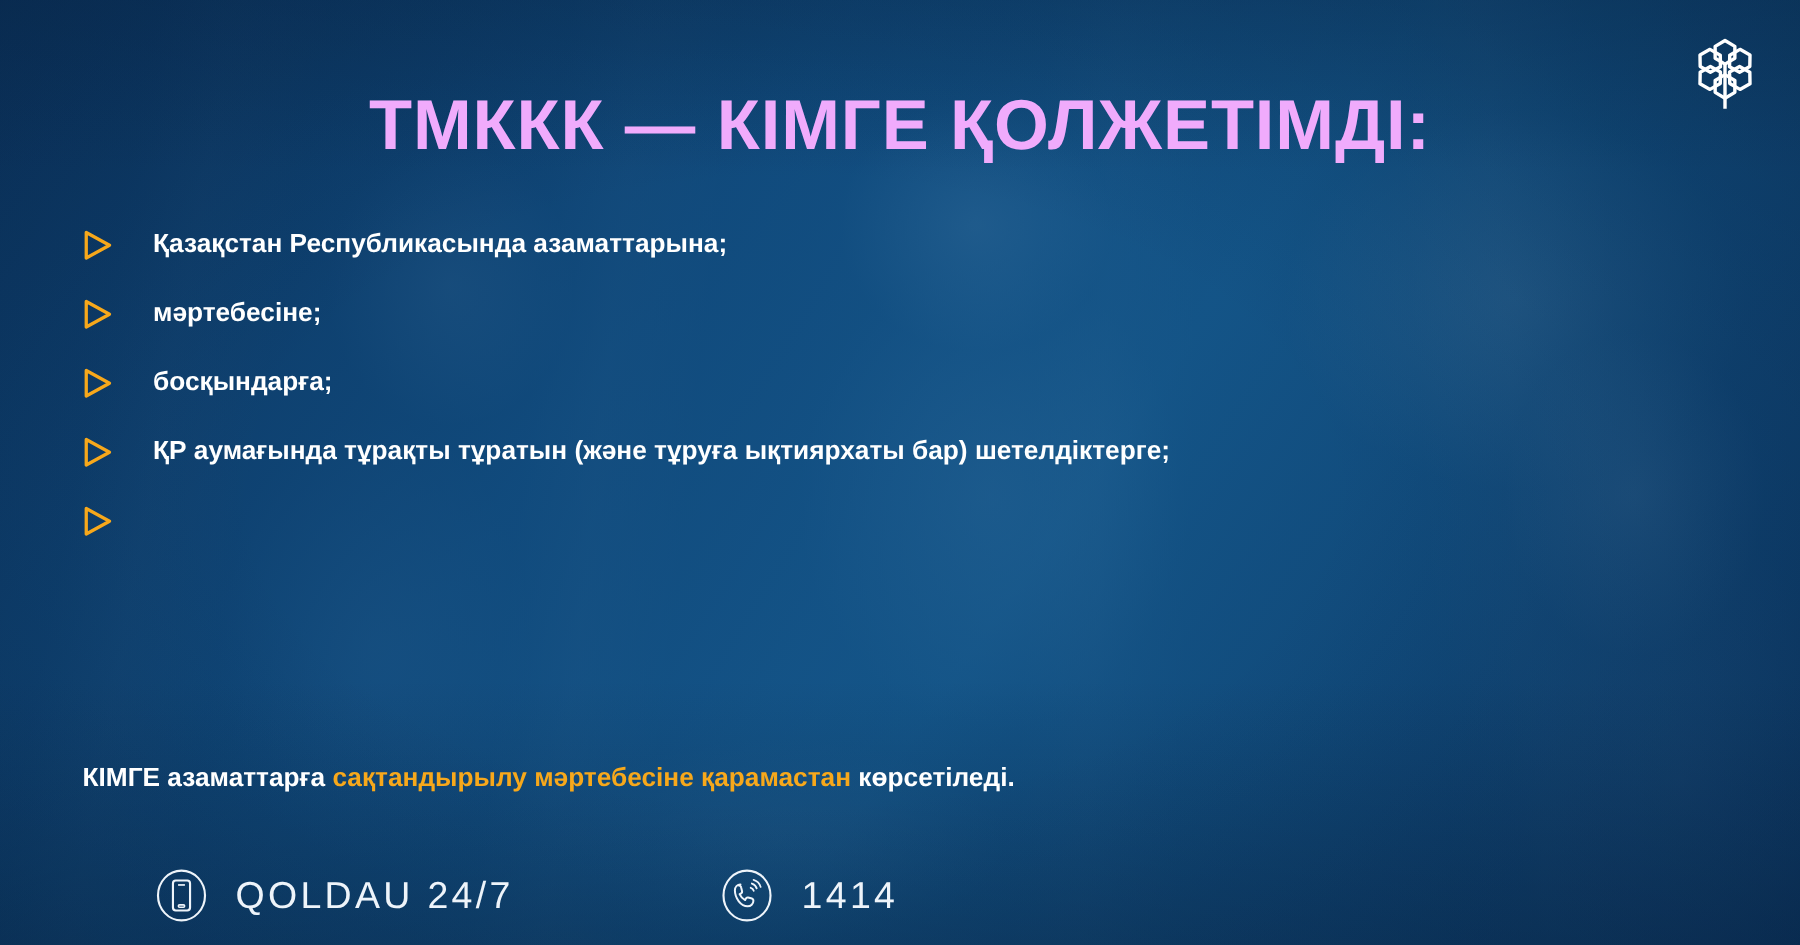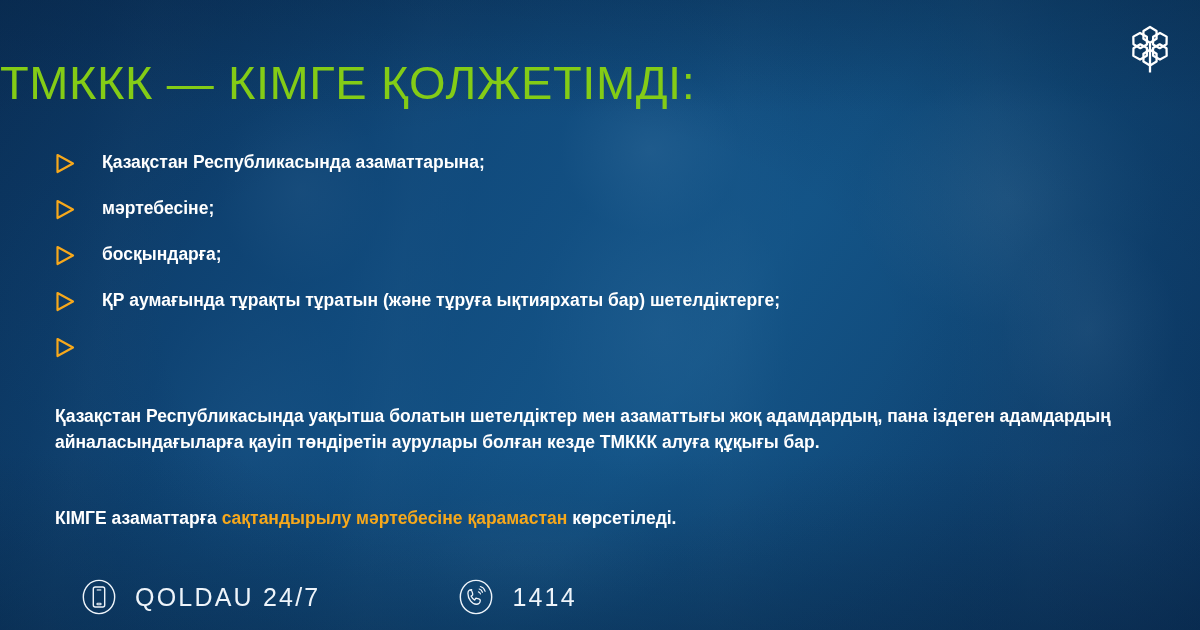--- a/index.html
+++ b/index.html
@@ -61,24 +61,25 @@
 
   
   .logo {
     position:absolute; top:20px; right:22px;
     width:56px; height:56px;
   }
 
   
   .title {
     position:absolute; top:58px; left:0; width:1200px;
+    text-align:center;
     font-size:47px;
-    font-weight:normal;
+    font-weight:bold;
     letter-spacing:.6px;
-    color:#84cc16;
+    color:#f0abfc;
     line-height:1.08;
     white-space:nowrap;
   }
 
   
   .bullets {
     position:absolute; top:152px; left:55px; width:1100px;
   }
   .bullet-row {
     display:flex; align-items:flex-start;
@@ -108,21 +109,21 @@
     line-height:1.5;
   }
   .para-1 { top:403px; width:1105px; }
   .para-2 { top:505px; width:1105px; }
   .hl { color:#F7A81B; }
 
   
   .footer {
     position:absolute; left:0; bottom:14px; width:1200px;
     display:flex; align-items:center;
-    padding-left:80px;
+    padding-left:102px;
   }
   .f-item { display:flex; align-items:center; }
   .f-icon { width:38px; height:38px; flex:0 0 auto; }
   .f-label {
     color:#eef4fa;
     font-size:25px;
     font-weight:400;
     letter-spacing:2.2px;
     margin-left:17px;
     white-space:nowrap;
@@ -200,21 +201,20 @@
     <div class="bullet-row">
       <span class="tri">
         <svg viewBox="0 0 20 21" width="20" height="21" aria-hidden="true">
           <polygon points="2.5,2 18,10.5 2.5,19" fill="none" stroke="#F7A81B" stroke-width="2.2" stroke-linejoin="round"></polygon>
         </svg>
       </span>
     </div>
 
   </div>
 
-  <div class="para para-1">Қазақстан Республикасында уақытша болатын шетелдіктер мен азаматтығы жоқ адамдардың, пана іздеген адамдардың айналасындағыларға қауіп төндіретін аурулары болған кезде ТМККК алуға құқығы бар.</div>
 
   <div class="para para-2">
     <span>КІМГЕ азаматтарға </span><span class="hl">сақтандырылу мәртебесіне қарамастан</span><span> көрсетіледі.</span>
   </div>
 
   <div class="footer">
 
     <div class="f-item">
       <span class="f-icon">
         <svg viewBox="0 0 40 40" width="38" height="38" aria-hidden="true">

